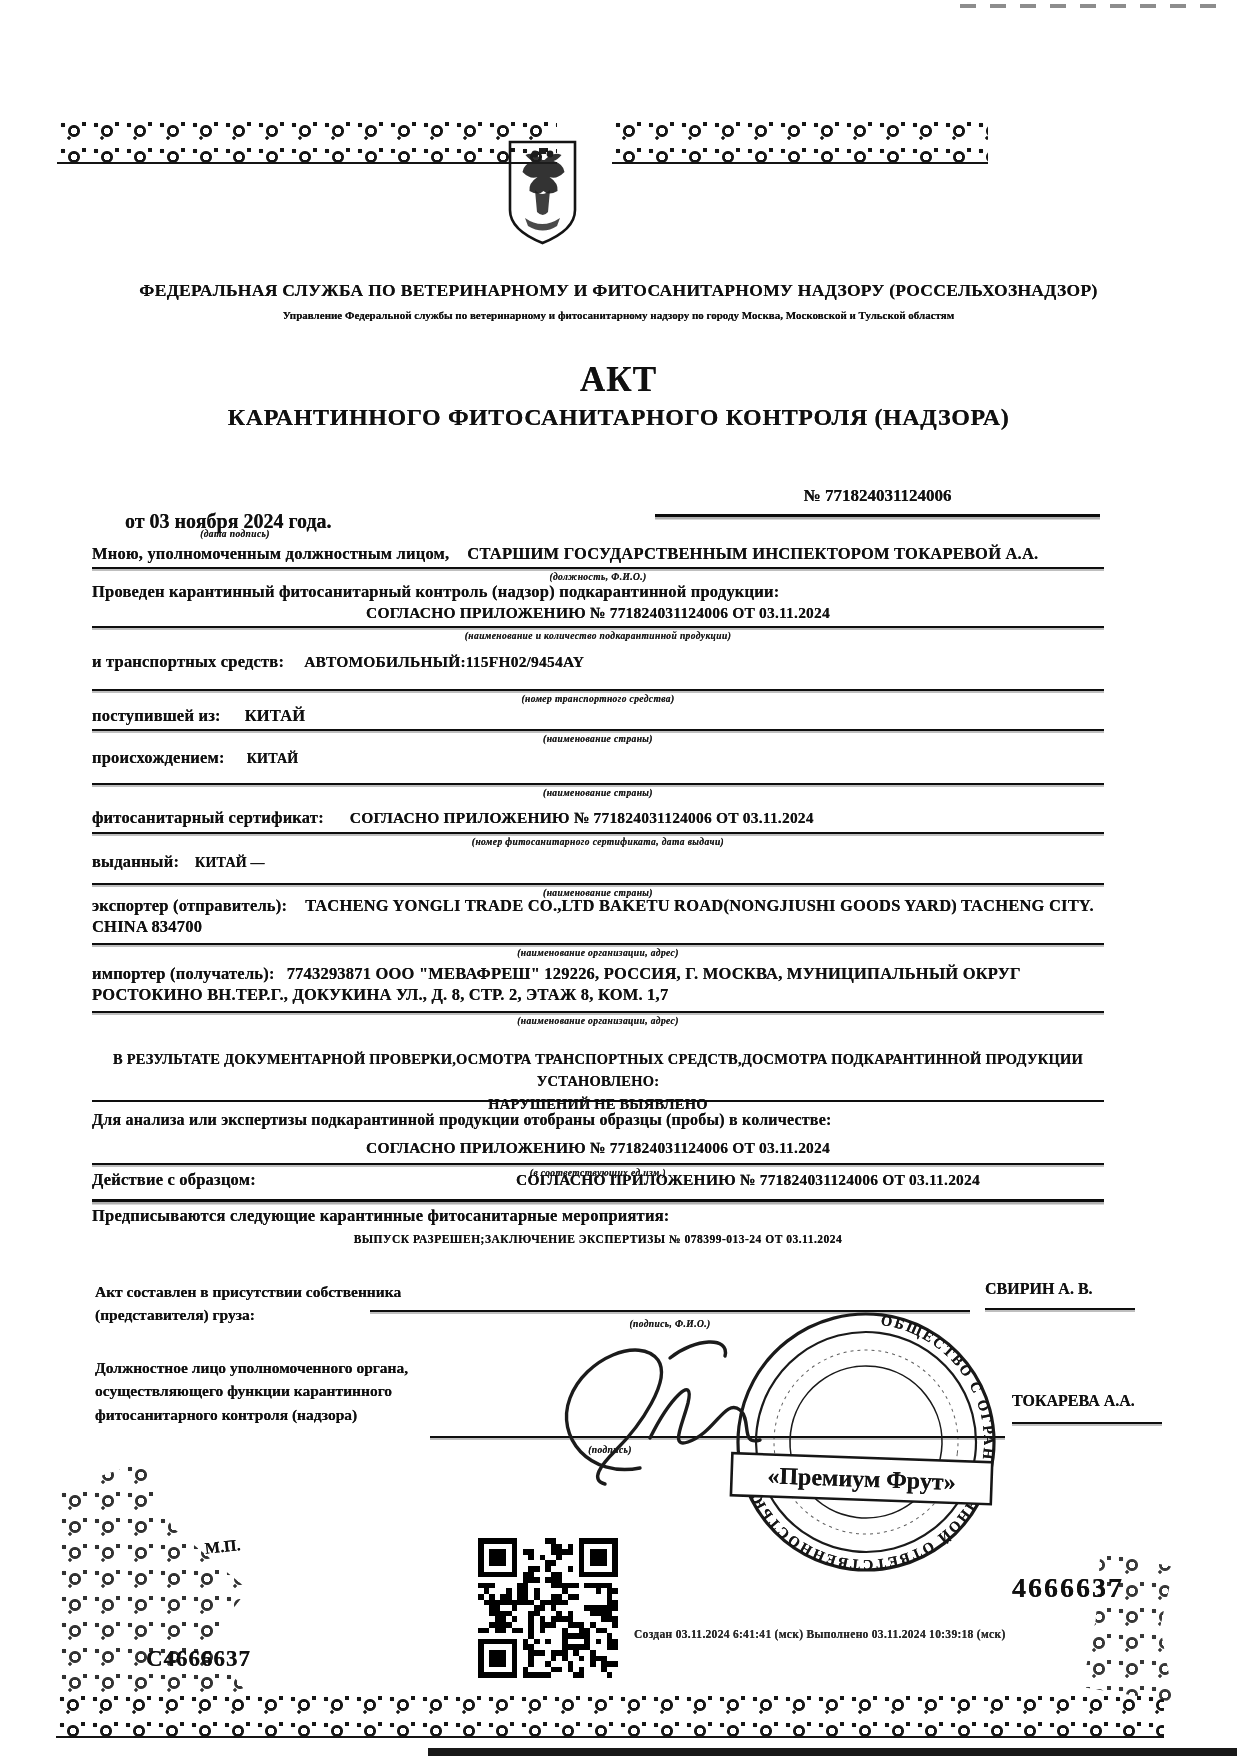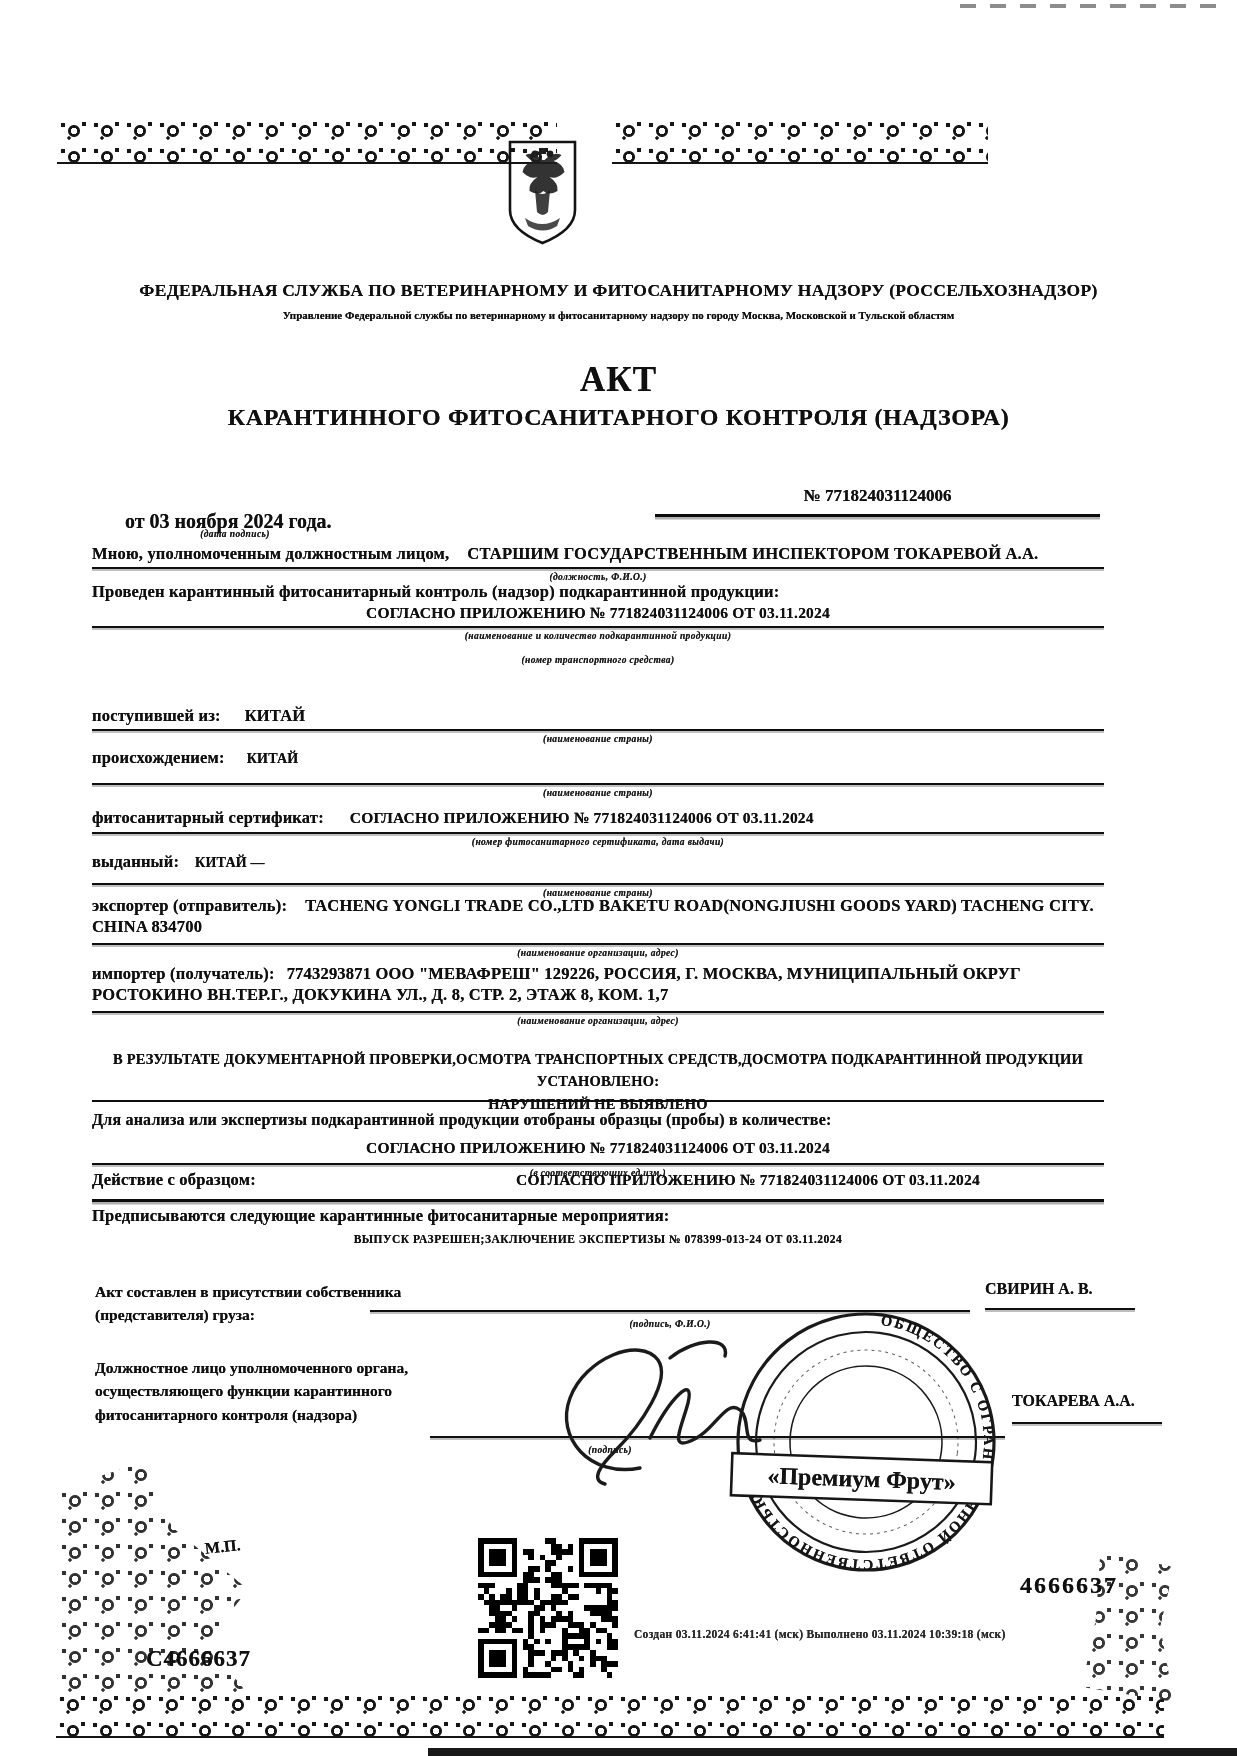--- a/index.html
+++ b/index.html
@@ -76,20 +76,24 @@
     <div class="cap">(должность, Ф.И.О.)</div>
   </div>
 
   <div class="abs field" style="top:582px;">
     <div class="lbl">Проведен карантинный фитосанитарный контроль (надзор) подкарантинной продукции:</div>
     <div class="val center ul" style="font-size:15.5px;padding-bottom:4px;">СОГЛАСНО ПРИЛОЖЕНИЮ  № 771824031124006 ОТ 03.11.2024</div>
     <div class="cap">(наименование и количество подкарантинной продукции)</div>
   </div>
 
   <div class="abs field" style="top:652px;">
+    <div class="ul" style="padding-bottom:16px;">
+      <span class="lbl">и транспортных средств:</span>
+      <span class="val" style="margin-left:16px;font-size:15.5px;">АВТОМОБИЛЬНЫЙ:115FH02/9454AY</span>
+    </div>
     <div class="cap">(номер транспортного средства)</div>
   </div>
 
   <div class="abs field" style="top:706px;">
     <div class="ul" style="padding-bottom:2px;">
       <span class="lbl">поступившей из:</span>
       <span class="val" style="margin-left:20px;">КИТАЙ</span>
     </div>
     <div class="cap">(наименование страны)</div>
   </div>
@@ -411,21 +415,21 @@
       <rect x="18" y="0" width="7" height="7"></rect>
       <rect x="19" y="1" width="5" height="5" fill="#fff"></rect>
       <rect x="20" y="2" width="3" height="3" fill="#000"></rect>
       <rect x="0" y="18" width="7" height="7"></rect>
       <rect x="1" y="19" width="5" height="5" fill="#fff"></rect>
       <rect x="2" y="20" width="3" height="3" fill="#000"></rect>
     </svg>
 
   <div class="abs b" style="left:634px;top:1628px;width:500px;font-size:11.5px;color:#2a2a2a;letter-spacing:.3px;">Создан 03.11.2024 6:41:41 (мск)   Выполнено 03.11.2024 10:39:18 (мск)</div>
 
-  <div class="abs b" style="left:1012px;top:1572px;font-size:24px;letter-spacing:2px;margin-left:8px;">4666637</div>
+  <div class="abs b" style="left:1012px;top:1572px;font-size:28px;letter-spacing:2px;">4666637</div>
 
   <div class="abs b" style="left:146px;top:1646px;font-size:23px;letter-spacing:1px;">С4666637</div>
 
   <div class="abs lace band" style="left:56px;top:1692px;width:1108px;"></div>
 
   <div class="abs" style="left:428px;top:1748px;width:809px;height:8px;background:#191919;"></div>
 
   <div class="abs grain" style="left:0;top:0;width:1237px;height:1756px;"></div>
 </div>
 

